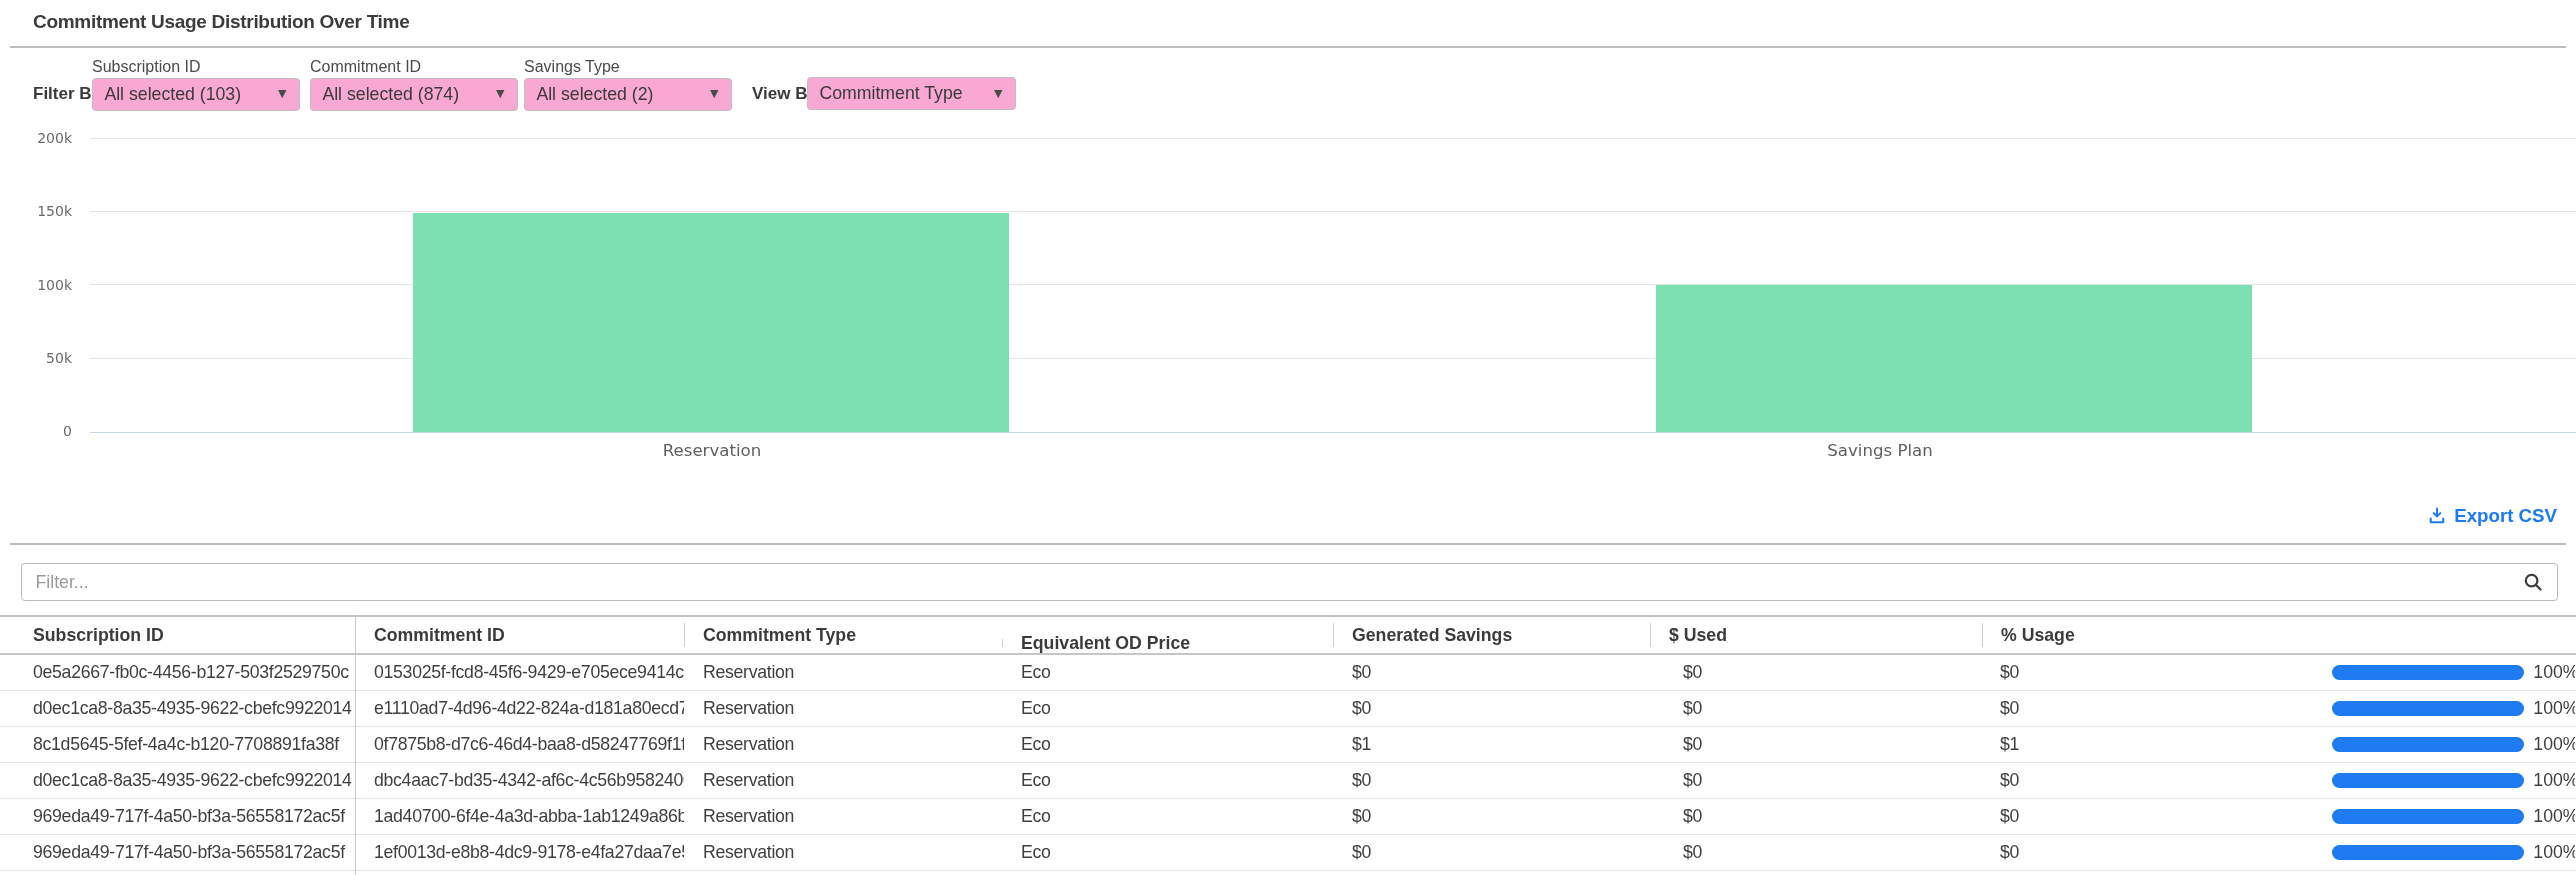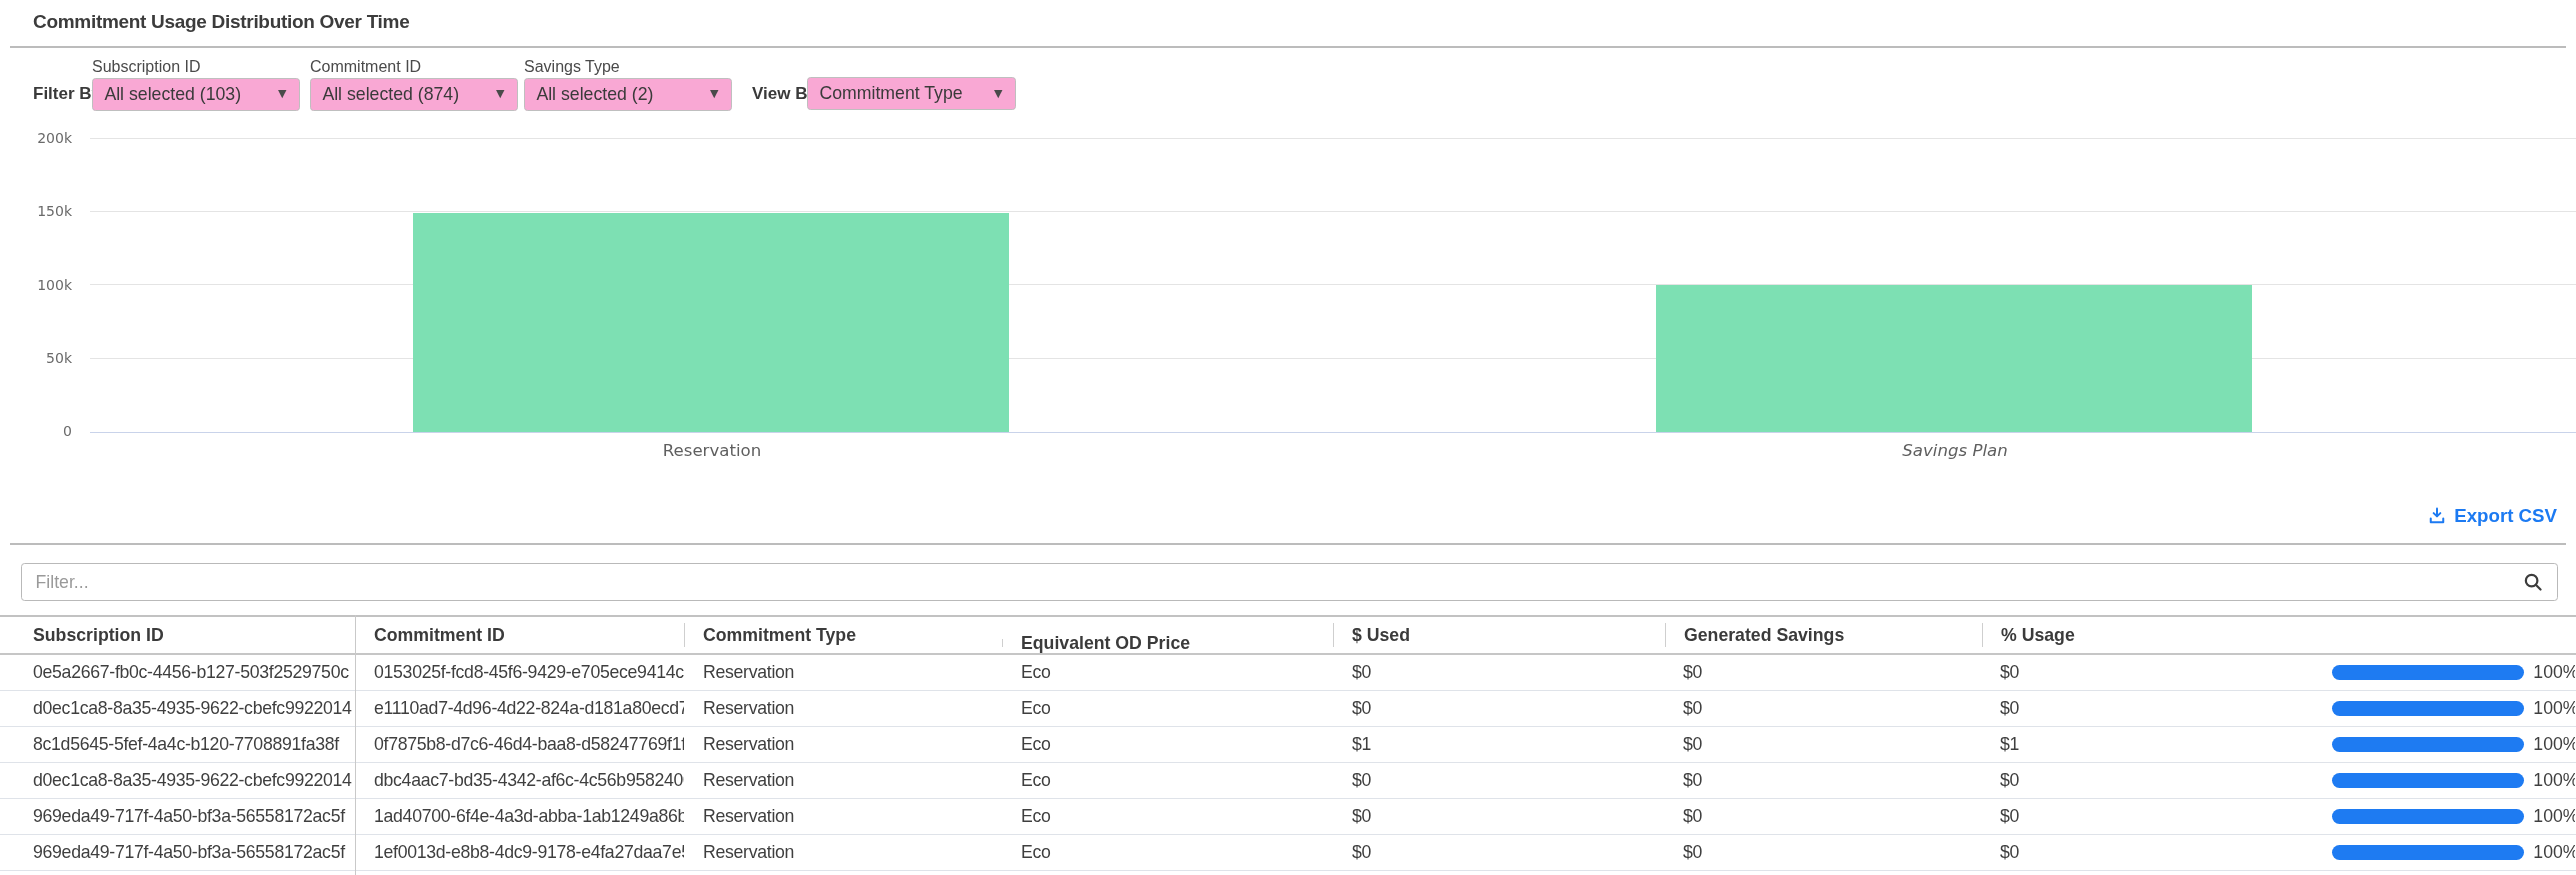--- a/index.html
+++ b/index.html
@@ -118,21 +118,21 @@
       </div>
     <div id="ylabels">
         <div class="ytick" style="top: 283px; position: absolute;">0</div>
         <div class="ytick" style="top: 210px; position: absolute;">50k</div>
         <div class="ytick" style="top: 137px; position: absolute;">100k</div>
         <div class="ytick" style="top: 63px; position: absolute;">150k</div>
         <div class="ytick" style="top: -10.4px; position: absolute;">200k</div>
       </div>
     <div id="xlabels">
         <div class="xtick" style="left: 712px;">Reservation</div>
-        <div class="xtick" style="left: 1955px; font-style: italic;">Savings Plan</div>
+        <div class="xtick" style="left: 1880px;">Savings Plan</div>
       </div>
   </div>
 
   <div class="export">
     <svg width="20" height="20" viewBox="0 0 24 24" fill="none" stroke="#1c7af2" stroke-width="2.4" stroke-linecap="round" stroke-linejoin="round">
       <path d="M12 3v9"></path>
         <path d="M8 8.5l4 4 4-4"></path>
         <path d="M4.5 15v4.5h15V15"></path>
     </svg>
     <span>Export CSV</span>
@@ -146,22 +146,22 @@
         <path d="M15.3 15.3L20.2 20.2"></path>
     </svg>
   </div>
 
   <div class="table">
     <div class="thead" id="thead">
         <div class="th c0" style="width: 355px;">Subscription ID</div>
         <div class="th c1" style="width: 329px;">Commitment ID</div>
         <div class="th c2" style="width: 318px;">Commitment Type</div>
         <div class="th c4" style="width: 331px; margin-top: 16px;">Equivalent OD Price</div>
+        <div class="th c5" style="width: 317px;">Generated Savings</div>
         <div class="th c6" style="width: 332px;">$ Used</div>
-        <div class="th c5" style="width: 317px;">Generated Savings</div>
         <div class="th c7" style="width: 262px;">% Usage</div>
       </div>
     <div id="tbody">
         <div class="tr">
           <div class="td c0" style="width: 355px;">0e5a2667-fb0c-4456-b127-503f2529750c</div>
           <div class="td c1" style="width: 329px;">0153025f-fcd8-45f6-9429-e705ece9414c</div>
           <div class="td c2" style="width: 318px;">Reservation</div>
           <div class="td c3" style="width: 331px;">Eco</div>
           <div class="td c4" style="width: 331px;">$0</div>
           <div class="td c5" style="width: 317px;">$0</div>

